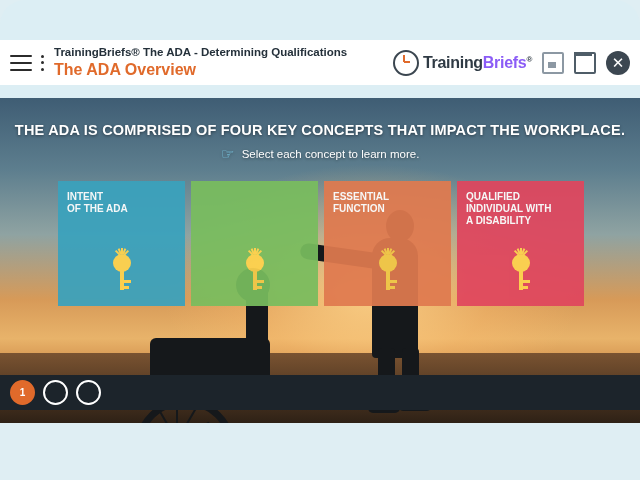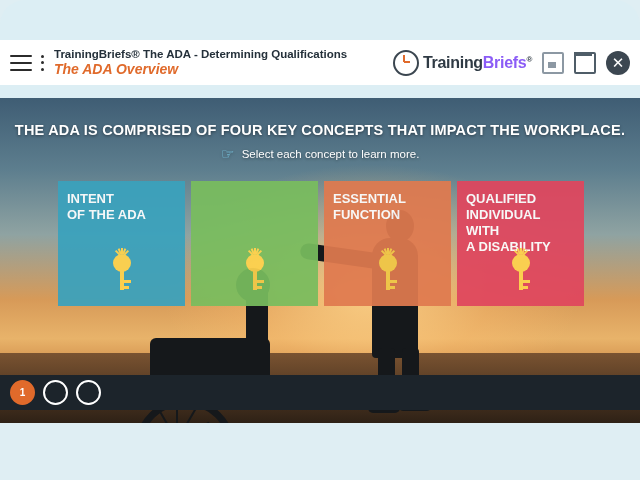--- a/index.html
+++ b/index.html
@@ -47,23 +47,22 @@
   .titleblock {
     margin-left: 10px;
     display: flex; flex-direction: column; justify-content: center;
     line-height: 1.25;
   }
   .title-main {
     font-size: 11.5px; font-weight: bold; color: #24303a;
     white-space: nowrap;
   }
   .title-sub {
-    font-size: 14px; font-weight: bold; color: #e06a2b;
+    font-size: 16px; font-weight: bold; color: #e06a2b;
     white-space: nowrap;
-    font-style: italic;
   }
 
   .brandarea {
     margin-left: auto;
     display: flex; align-items: center;
     gap: 10px;
     padding-right: 10px;
   }
   .brandlogo { display: flex; align-items: center; gap: 4px; }
   .brand-clock {
@@ -189,21 +188,21 @@
     display: flex; gap: 6px;
   }
   .card {
     width: 127px; height: 125px;
     position: relative;
     cursor: pointer;
     opacity: 0.93;
   }
   .card .label {
     position: absolute; left: 9px; top: 10px; right: 8px;
-    color: #ffffff; font-size: 13px; font-weight: bold;
+    color: #ffffff; font-size: 10px; font-weight: bold;
     line-height: 1.22; text-transform: uppercase;
     white-space: pre-line;
   }
   .keylamp {
     position: absolute; left: 50%; bottom: 10px; transform: translateX(-50%);
     width: 34px; height: 48px;
   }
   .lamp-bulb {
     position: absolute; left: 8px; top: 6px; width: 18px; height: 18px;
     background: #ffd34d; border-radius: 50%;

